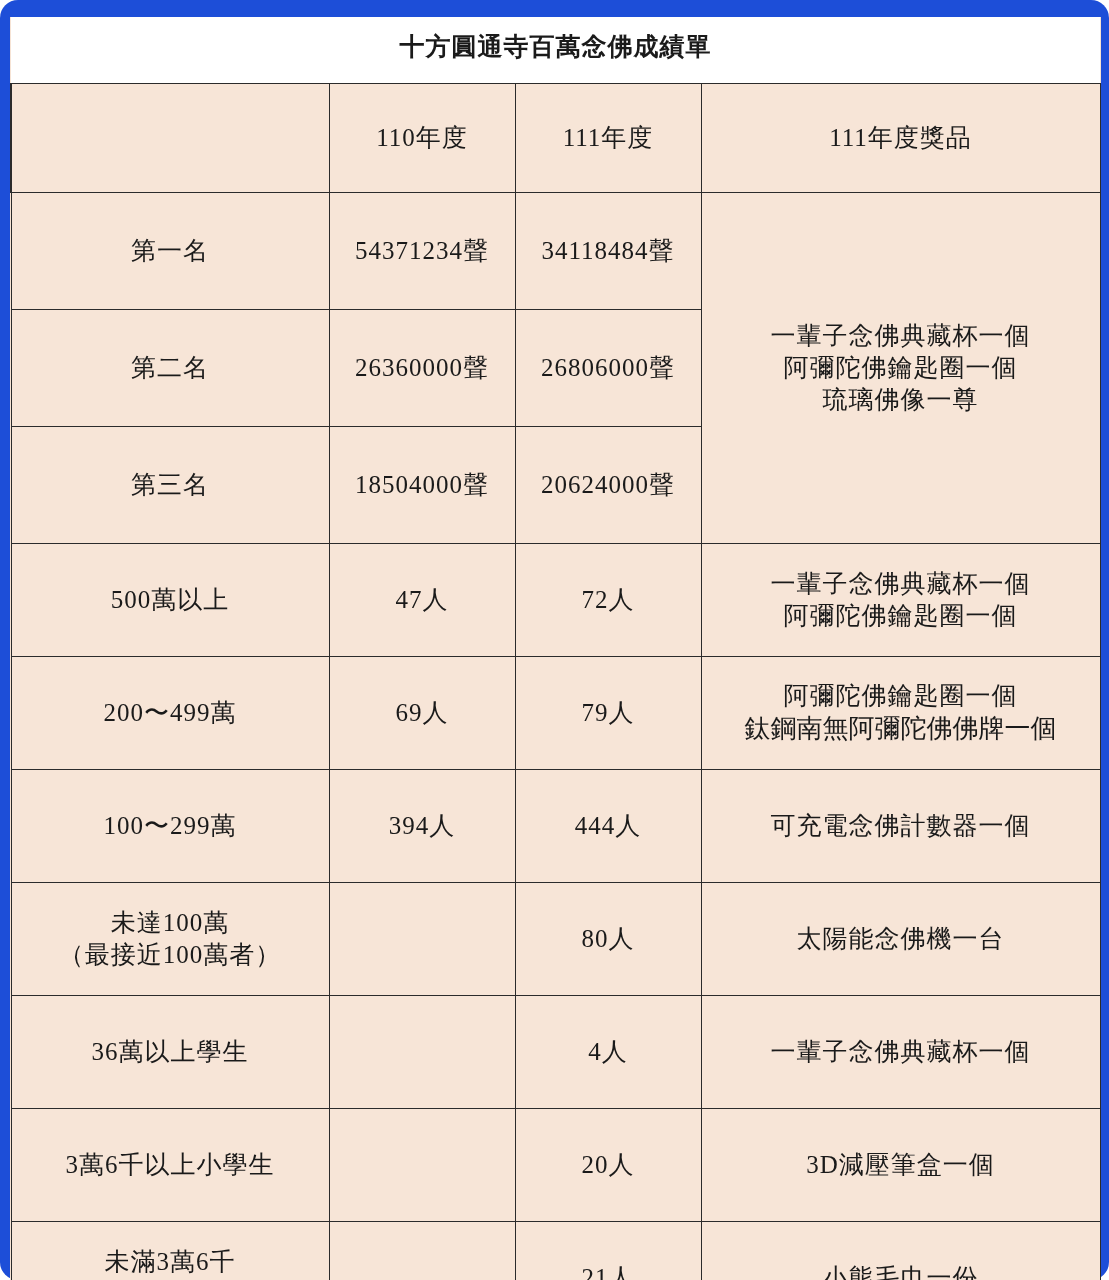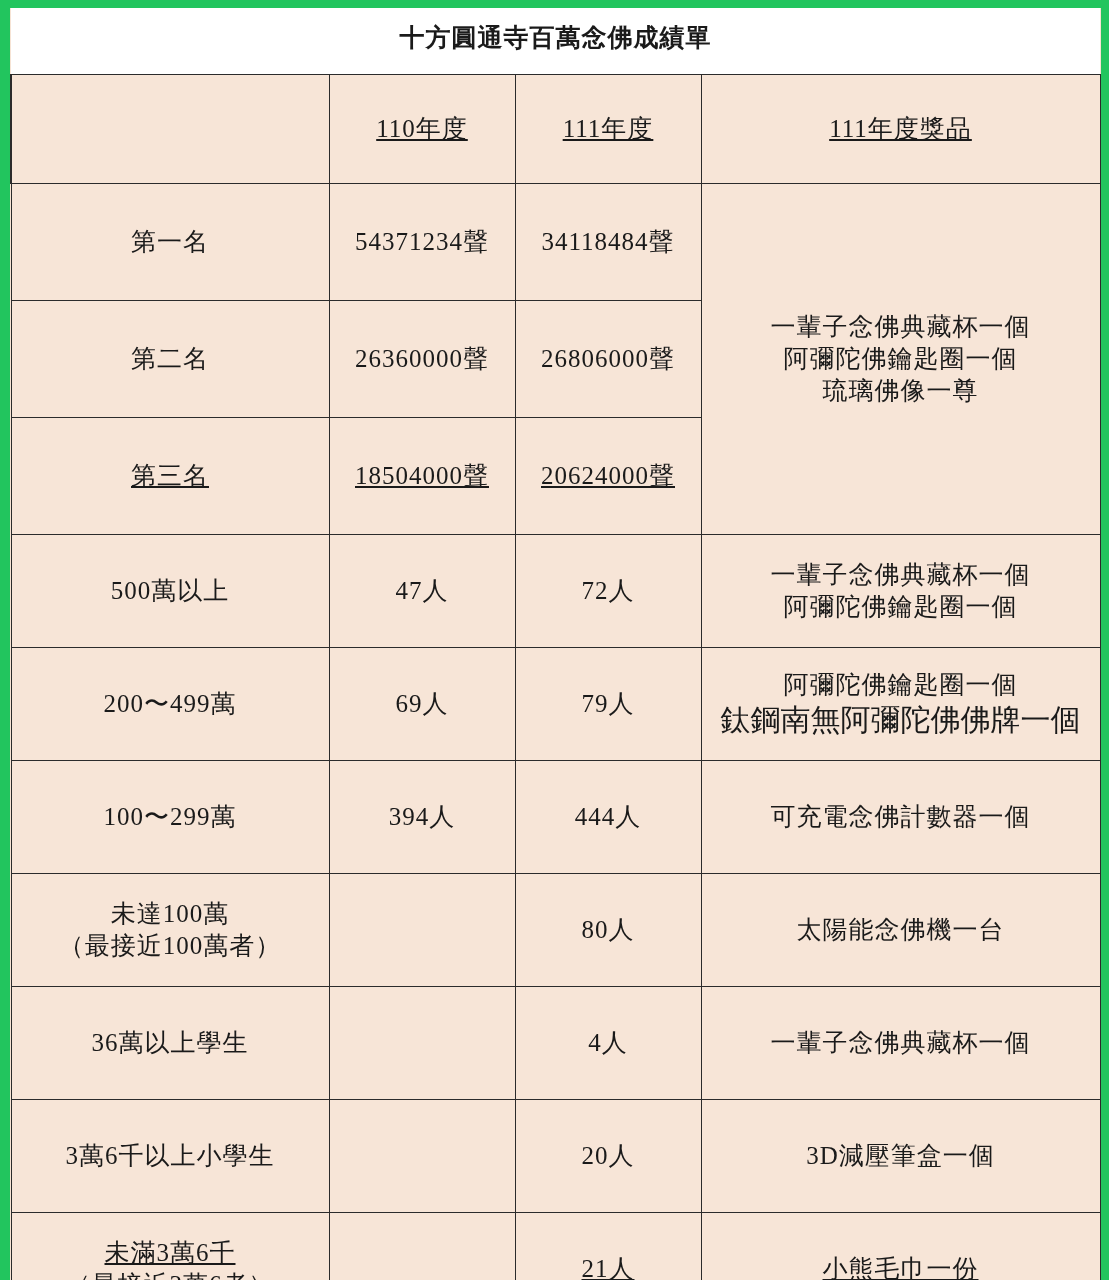--- a/index.html
+++ b/index.html
@@ -11,22 +11,23 @@
     width: 1109px;
     height: 1280px;
     font-family: "Liberation Serif", "DejaVu Serif", serif;
     color: #1a1a1a;
     overflow: hidden;
   }
   .sheet {
     width: 1109px;
     height: 1280px;
     box-sizing: border-box;
-    padding: 8px 10px 10px 10px;
-    background: #22c55e;
+    padding: 17px 10px 10px 10px;
+    background: #1d4ed8;
+    border-radius: 18px;
   }
   table.result-table {
     width: 1089px;
     border-collapse: collapse;
     table-layout: fixed;
     background: #f6e3d4;
   }
   table.result-table td {
     border: 1px solid #2b2b2b;
     background: #f7e5d7;
@@ -48,21 +49,20 @@
   }
   .head-row td {
     height: 88px;
     font-size: 26px;
   }
   .head-row td.blank-head {
     border-left: 2px solid #2b2b2b;
   }
   .thick-bottom td {
     border-bottom: 3px solid #1a1a1a;
-    text-decoration: underline;
   }
   .num-cell {
     text-align: right;
     padding-right: 18px;
     font-size: 25px;
   }
   .label-cell {
     text-align: center;
   }
   .prize-cell {
@@ -81,21 +81,21 @@
   }
   .empty-cell {
     background: #f7e5d7;
   }
   .col-label { width: 318px; }
   .col-y110 { width: 186px; }
   .col-y111 { width: 186px; }
   .col-prize { width: 399px; }
   .row-med td { height: 92px; }
   .row-rank td { height: 96px; }
-  .fit-small { font-size: 30px; letter-spacing: 0px; }
+  .fit-small { font-size: 26px; letter-spacing: 0px; }
 </style>
 </head>
 <body>
 
 <div class="sheet">
   <table class="result-table">
     <colgroup>
       <col class="col-label">
       <col class="col-y110">
       <col class="col-y111">

